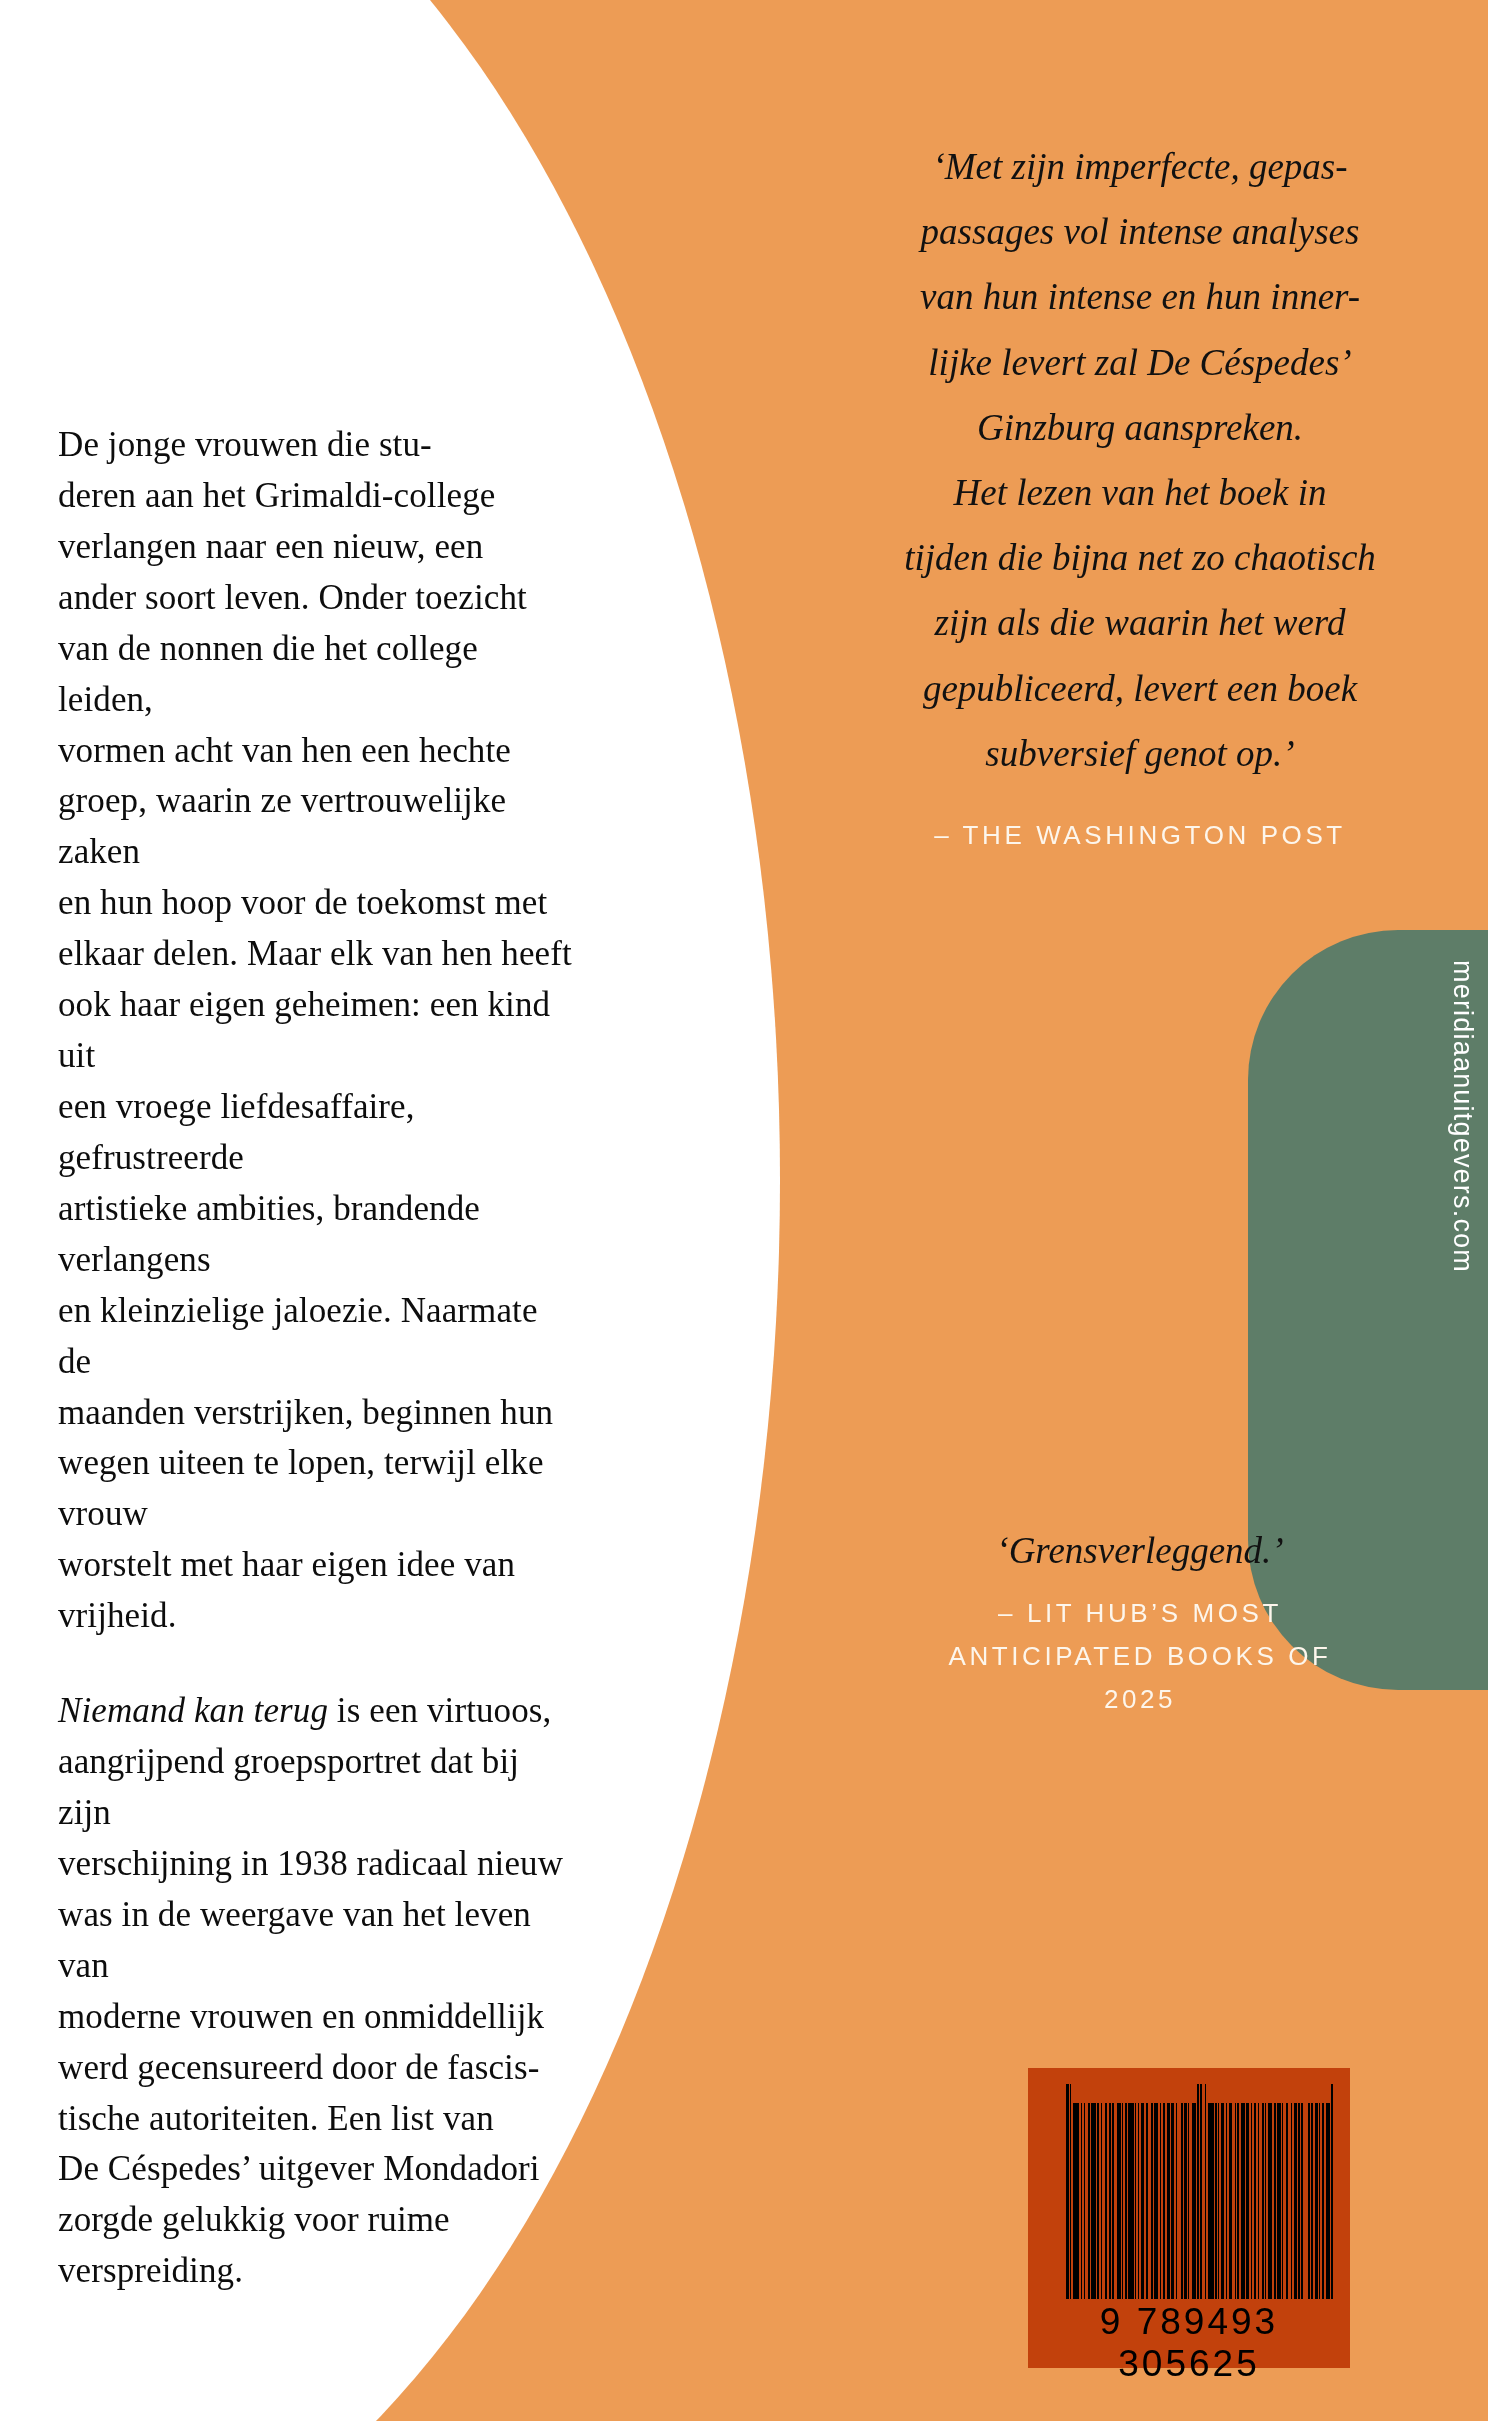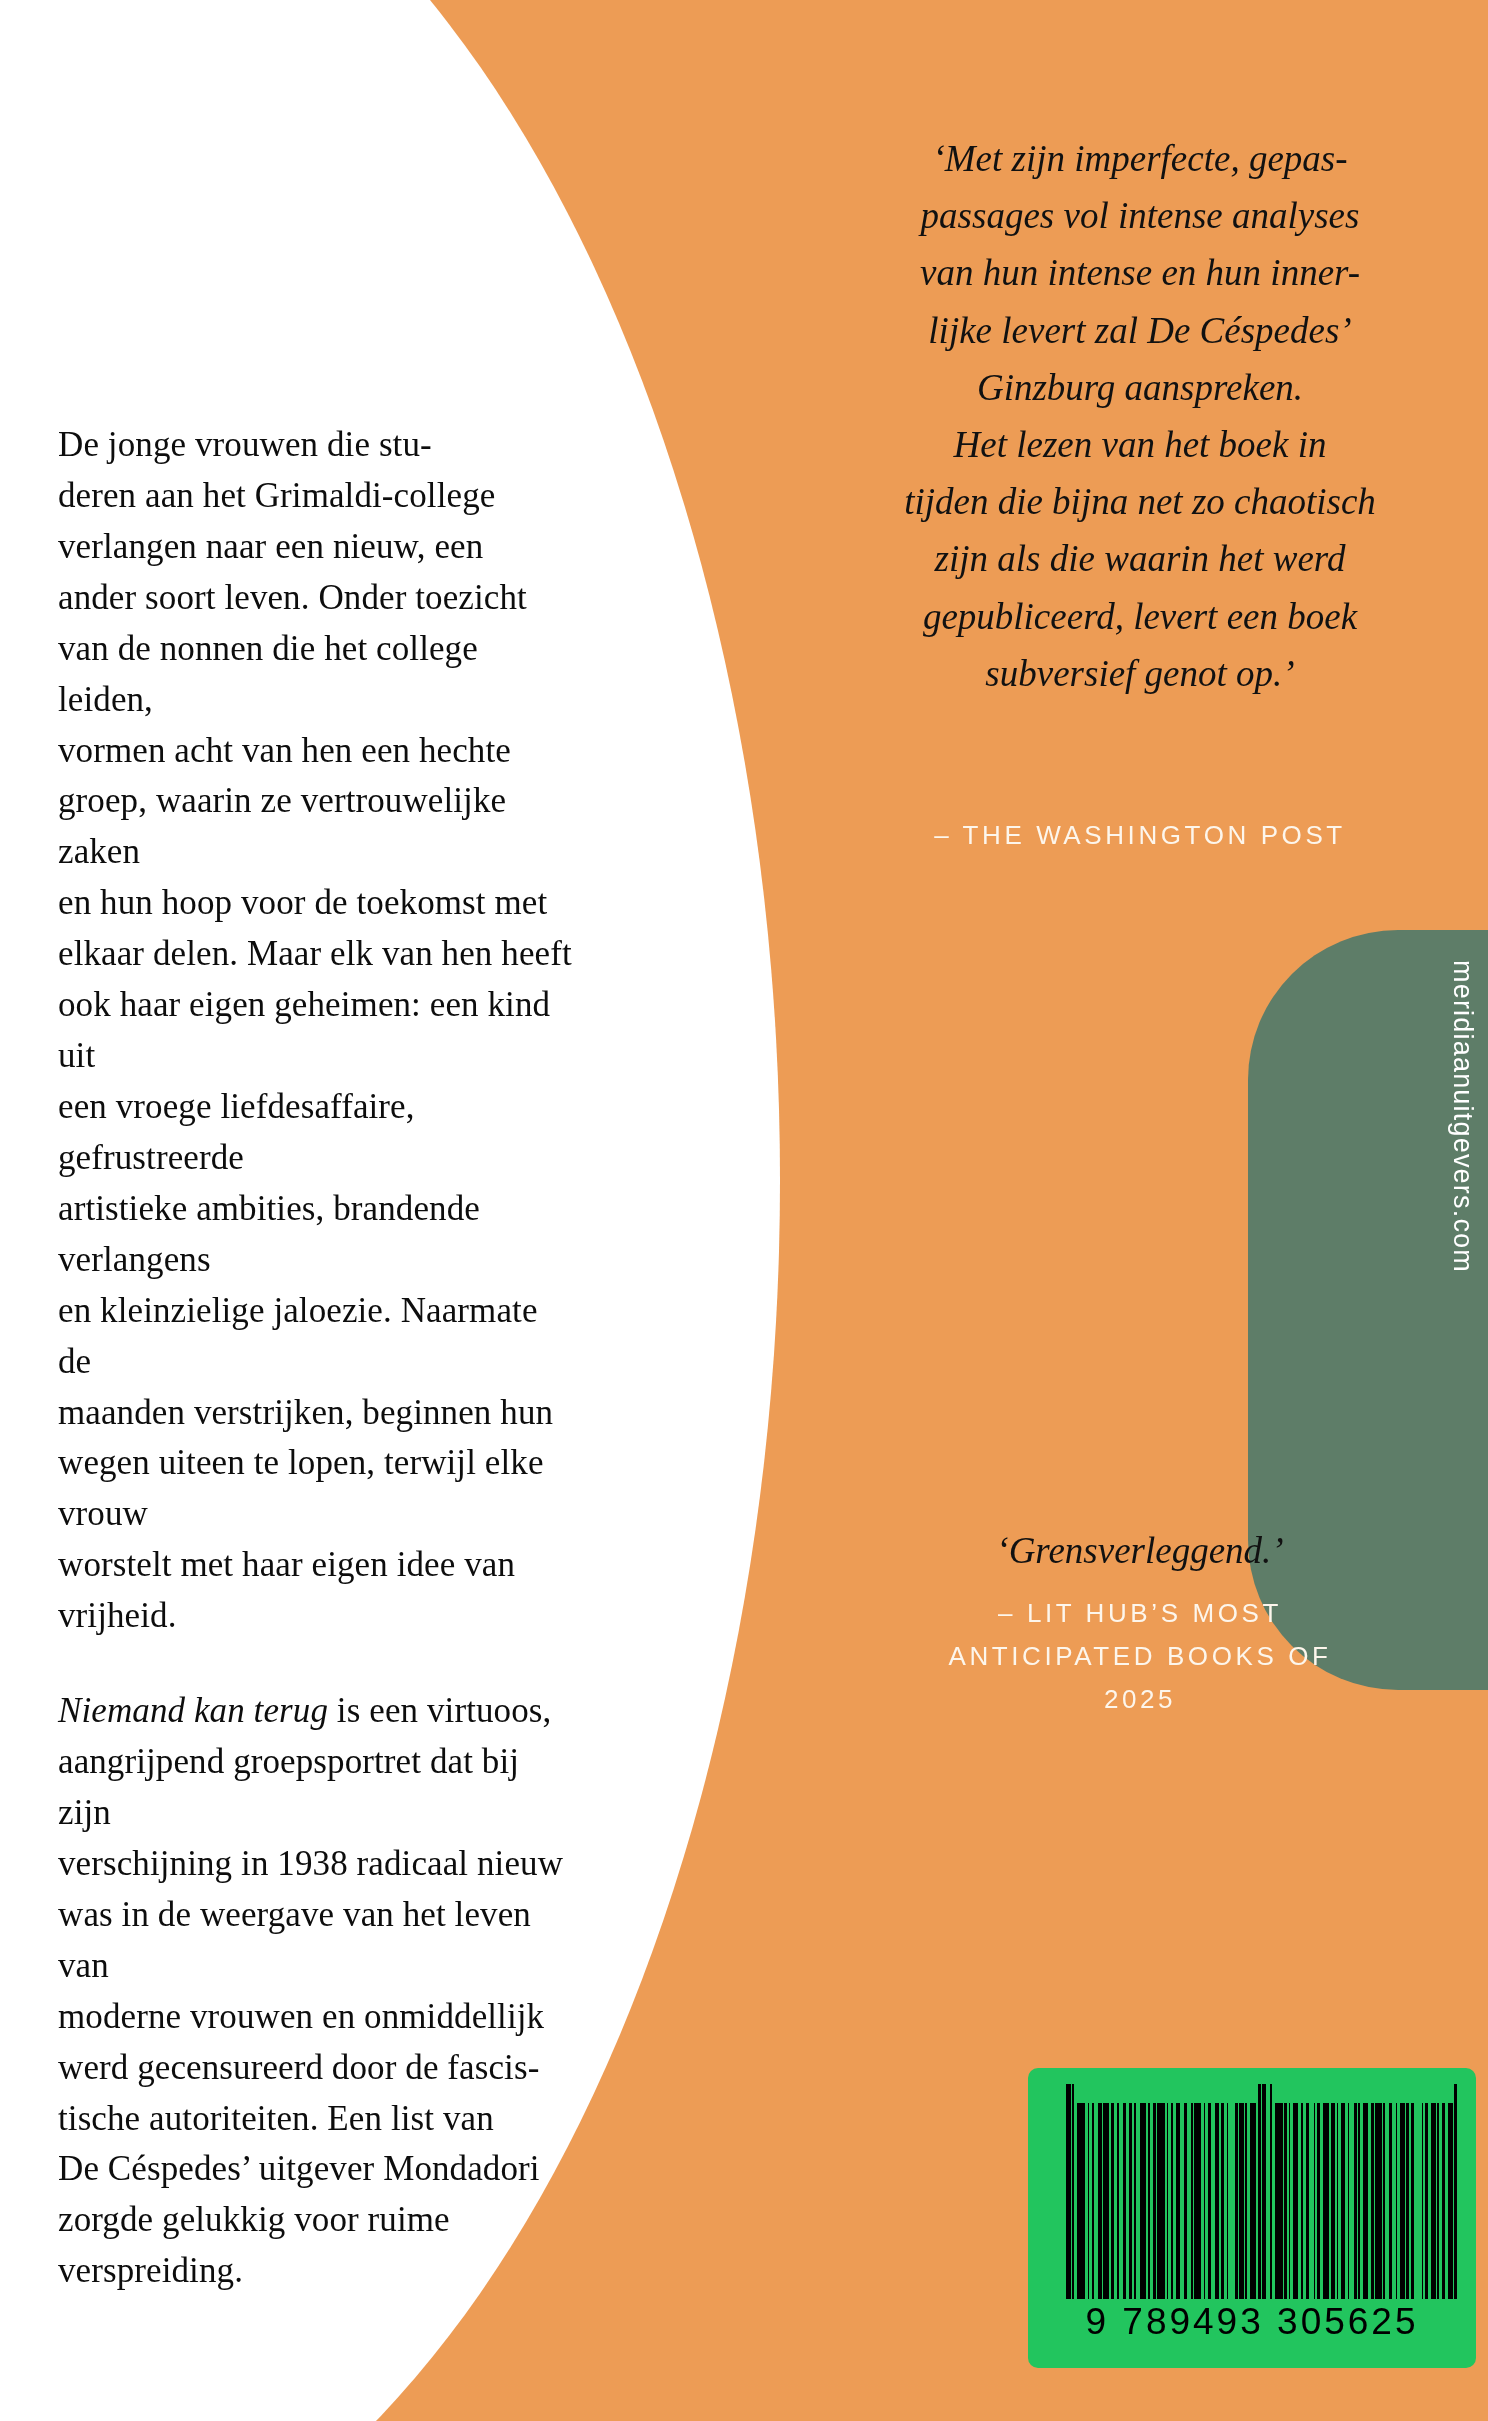--- a/index.html
+++ b/index.html
@@ -62,21 +62,21 @@
     left: 880px;
     top: 126px;
     width: 520px;
     z-index: 5;
     text-align: center;
     font-style: italic;
     font-size: 37px;
     line-height: 1.33;
     color: #111111;
   }
-  #top-quote p { margin: 8px; }
+  #top-quote p { margin: 16px; }
 
   #top-quote-source {
     position: absolute;
     left: 880px;
     top: 820px;
     width: 520px;
     z-index: 5;
     text-align: center;
     font-family: "Liberation Sans", sans-serif;
     font-size: 26px;
@@ -126,27 +126,26 @@
     line-height: 1.66;
     color: #FDF6EC;
   }
   #second-quote-source div { white-space: nowrap; }
 
   
   #barcode-block {
     position: absolute;
     left: 1028px;
     top: 2068px;
-    width: 448px;
+    width: 322px;
     height: 300px;
-    background: #22c55e;
+    background: #c2410c;
     z-index: 6;
     box-sizing: border-box;
     padding: 16px 14px 8px 14px;
-    border-radius: 10px;
   }
   #barcode-bars {
     height: 215px;
     display: flex;
     align-items: flex-end;
     justify-content: center;
     gap: 0;
     margin-left: 24px;
   }
   #barcode-bars span {

